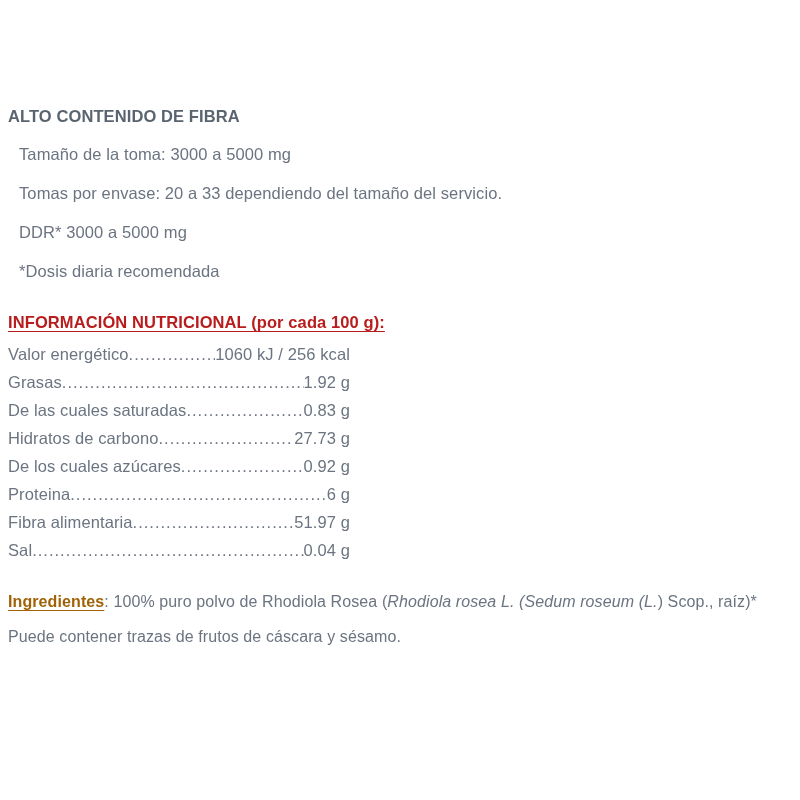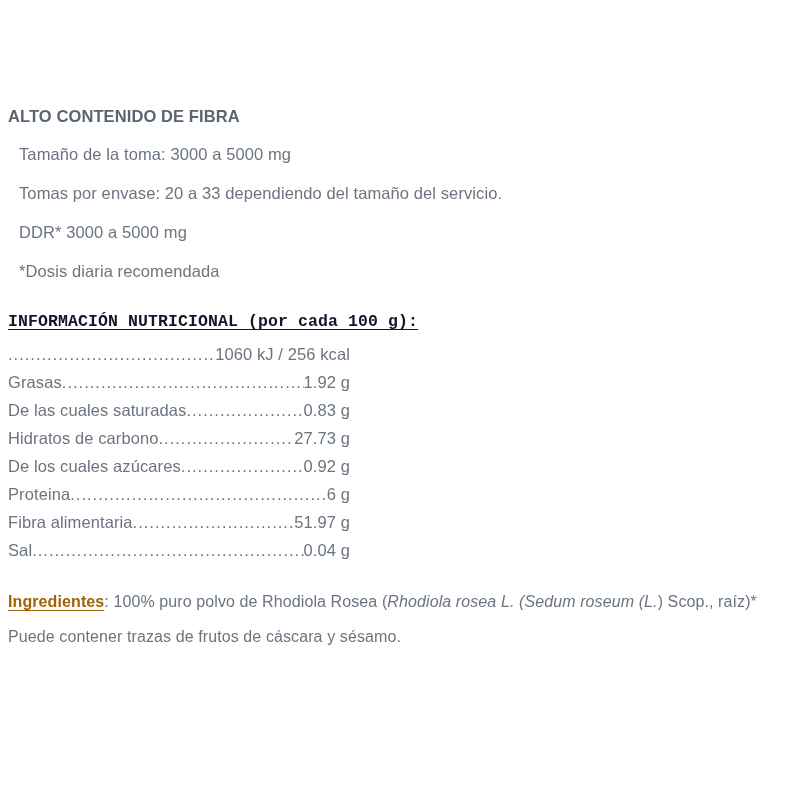--- a/index.html
+++ b/index.html
@@ -26,26 +26,25 @@
     font-size: 16.5px;
     line-height: 20px;
     margin: 0 0 14px 0;
   }
   .intro-line {
     line-height: 28px;
     margin: 11px;
   }
   .nutrition-heading {
     font-weight: bold;
-    color: #0f172a;
+    color: #b91c1c;
     text-decoration: underline;
     text-underline-offset: 3px;
     line-height: 22px;
     margin: 26px 0 7px 0;
-    font-family: Liberation Mono, monospace;
   }
   .ntable {
     width: 342px;
   }
   .nrow {
     display: flex;
     align-items: baseline;
     line-height: 28px;
   }
   .nlabel { white-space: nowrap; }
@@ -92,20 +91,21 @@
 
   <p class="intro-line">Tamaño de la toma: 3000 a 5000 mg</p>
   <p class="intro-line">Tomas por envase: 20 a 33 dependiendo del tamaño del servicio.</p>
   <p class="intro-line">DDR* 3000 a 5000 mg</p>
   <p class="intro-line">*Dosis diaria recomendada</p>
 
   <p class="nutrition-heading">INFORMACIÓN NUTRICIONAL (por cada 100 g):</p>
 
   <div class="ntable">
     <div class="nrow">
+      <span class="nlabel">Valor energético</span>
       <span class="ndots">........................................................................................................................................</span>
       <span class="nvalue">1060 kJ / 256 kcal</span>
     </div>
     <div class="nrow">
       <span class="nlabel">Grasas</span>
       <span class="ndots">........................................................................................................................................</span>
       <span class="nvalue">1.92 g</span>
     </div>
     <div class="nrow">
       <span class="nlabel">De las cuales saturadas</span>

